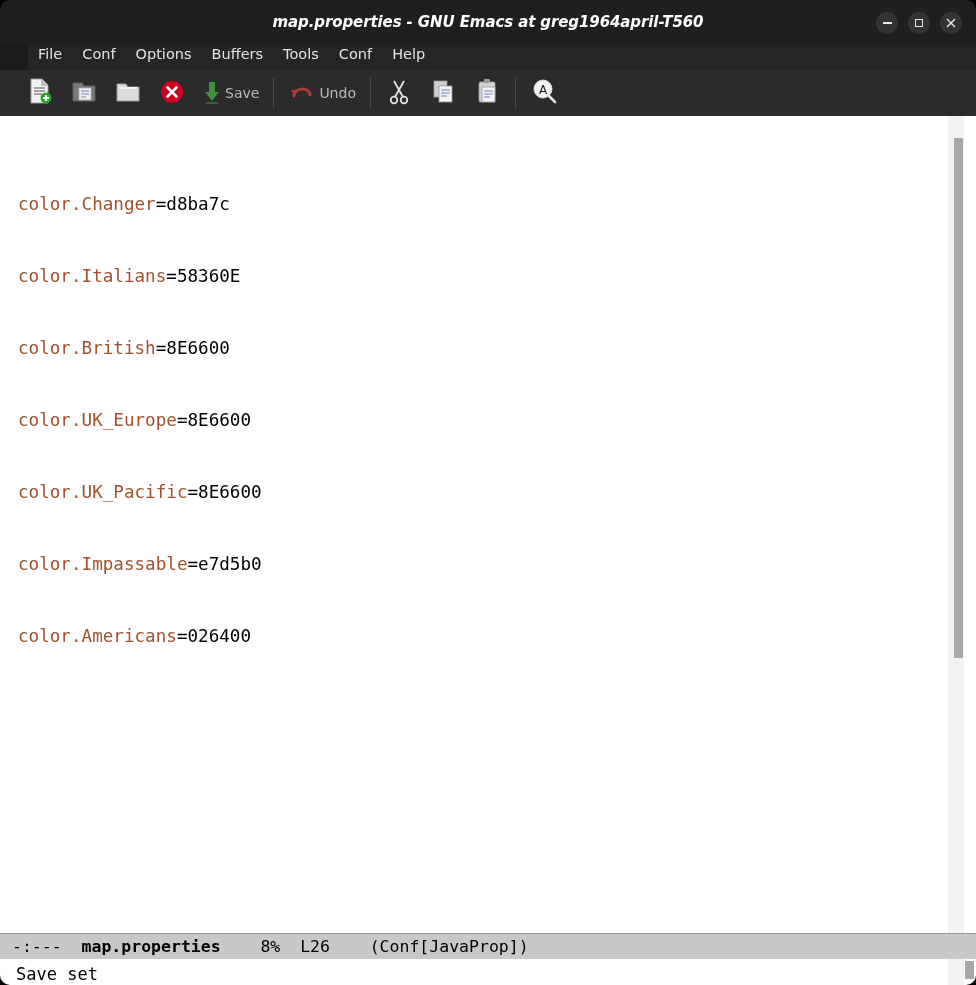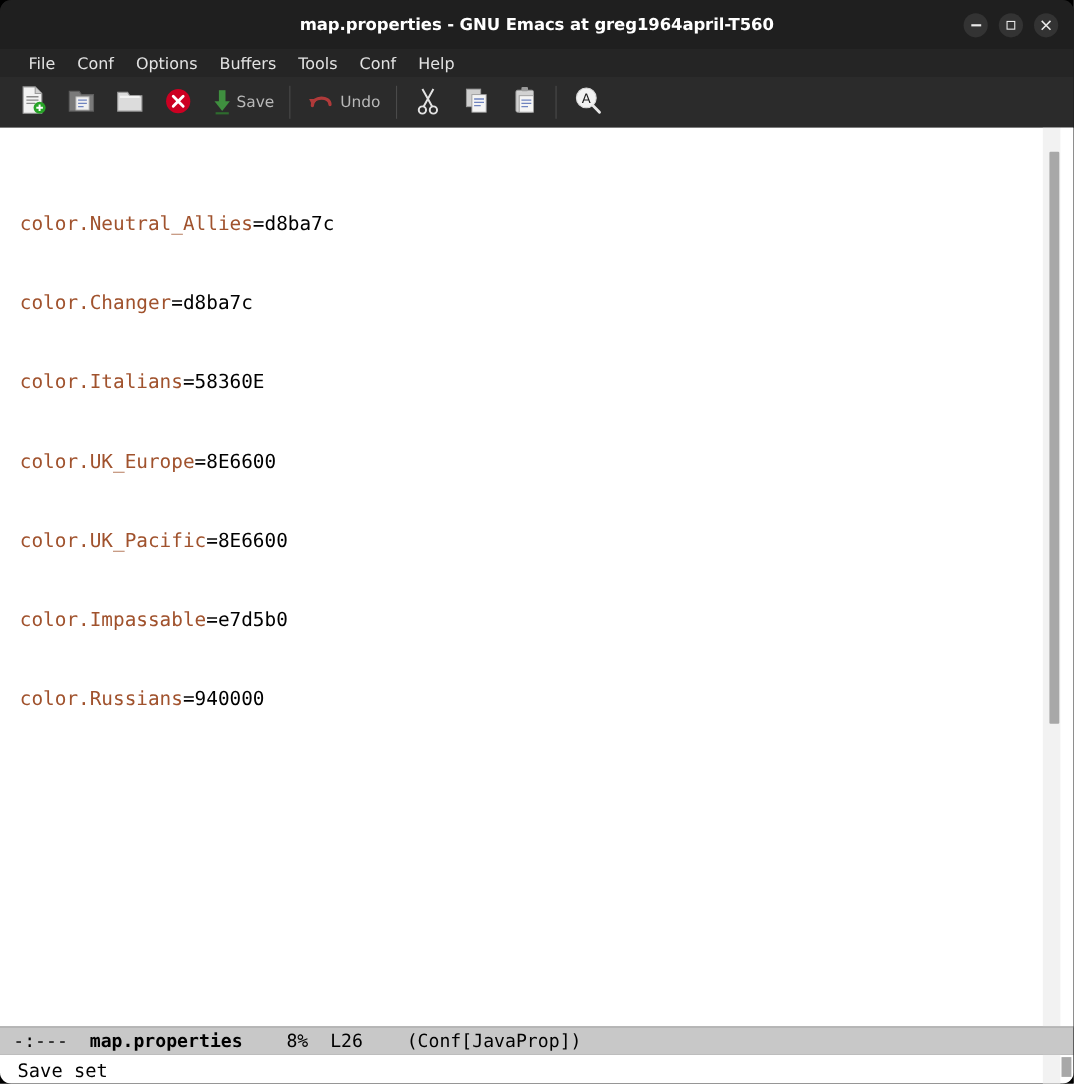--- a/index.html
+++ b/index.html
@@ -20,20 +20,21 @@
     overflow: hidden;
     box-sizing: border-box;
   }
   
   .titlebar {
     position: relative;
     height: 44px;
     background: #1f1f1f;
     border-top-left-radius: 10px;
     border-top-right-radius: 10px;
+    font-style: italic;
   }
   .titlebar-text {
     position: absolute;
     left: 0; right: 0; top: 0;
     line-height: 44px;
     text-align: center;
     color: #ffffff;
     font-size: 15px;
     font-weight: bold;
     font-family: "DejaVu Sans", sans-serif;
@@ -57,38 +58,38 @@
     line-height: 1;
     font-family: "DejaVu Sans", sans-serif;
   }
   .win-btn .bar { width: 9px; height: 1.5px; background: #e8e8e8; display:block; }
   .win-btn .sq  { width: 8px; height: 8px; border: 1.5px solid #e8e8e8; display:block; box-sizing:border-box;}
   
   .menubar {
     height: 26px;
     background: #252525;
     display: flex;
-    align-items: flex-end;
-    padding-left: 16px;
+    align-items: flex-start;
     gap: 0px;
+    margin-left: 28px;
   }
   .menu-item {
     color: #e2e2e2;
     font-size: 14.5px;
     font-family: "DejaVu Sans", sans-serif;
     padding: 2px 10px 3px 10px;
     white-space: nowrap;
   }
   
   .toolbar {
     height: 46px;
     background: #2b2b2b;
     display: flex;
     align-items: center;
-    padding-left: 8px;
+    padding-left: 18px;
     gap: 0px;
   }
   .tb-item {
     display: flex;
     align-items: center;
     justify-content: center;
     height: 40px;
     min-width: 28px;
     padding: 0 8px;
     gap: 3px;
@@ -325,27 +326,27 @@
           <path d="M19 19 L25 25" stroke="#e8e8e8" stroke-width="2.6" stroke-linecap="round"></path>
         </svg>
       </span>
     </div>
 
   </div>
 
   <div class="buffer-wrap">
     <div class="buffer">
 
-      <div class="ln"><span class="key">color.Neutral_Allies</span><span class="eq">=</span><span class="val">d8ba7c</span></div>
       <div class="ln"><span class="key">color.Changer</span><span class="eq">=</span><span class="val">d8ba7c</span></div>
       <div class="ln"><span class="key">color.Italians</span><span class="eq">=</span><span class="val">58360E</span></div>
+      <div class="ln"><span class="key">color.British</span><span class="eq">=</span><span class="val">8E6600</span></div>
       <div class="ln"><span class="key">color.UK_Europe</span><span class="eq">=</span><span class="val">8E6600</span></div>
       <div class="ln"><span class="key">color.UK_Pacific</span><span class="eq">=</span><span class="val">8E6600</span></div>
       <div class="ln"><span class="key">color.Impassable</span><span class="eq">=</span><span class="val">e7d5b0</span></div>
-      <div class="ln"><span class="key">color.Russians</span><span class="eq">=</span><span class="val">940000</span></div>
+      <div class="ln"><span class="key">color.Americans</span><span class="eq">=</span><span class="val">026400</span></div>
       
       
       
       
       
       
 
       
 
       

